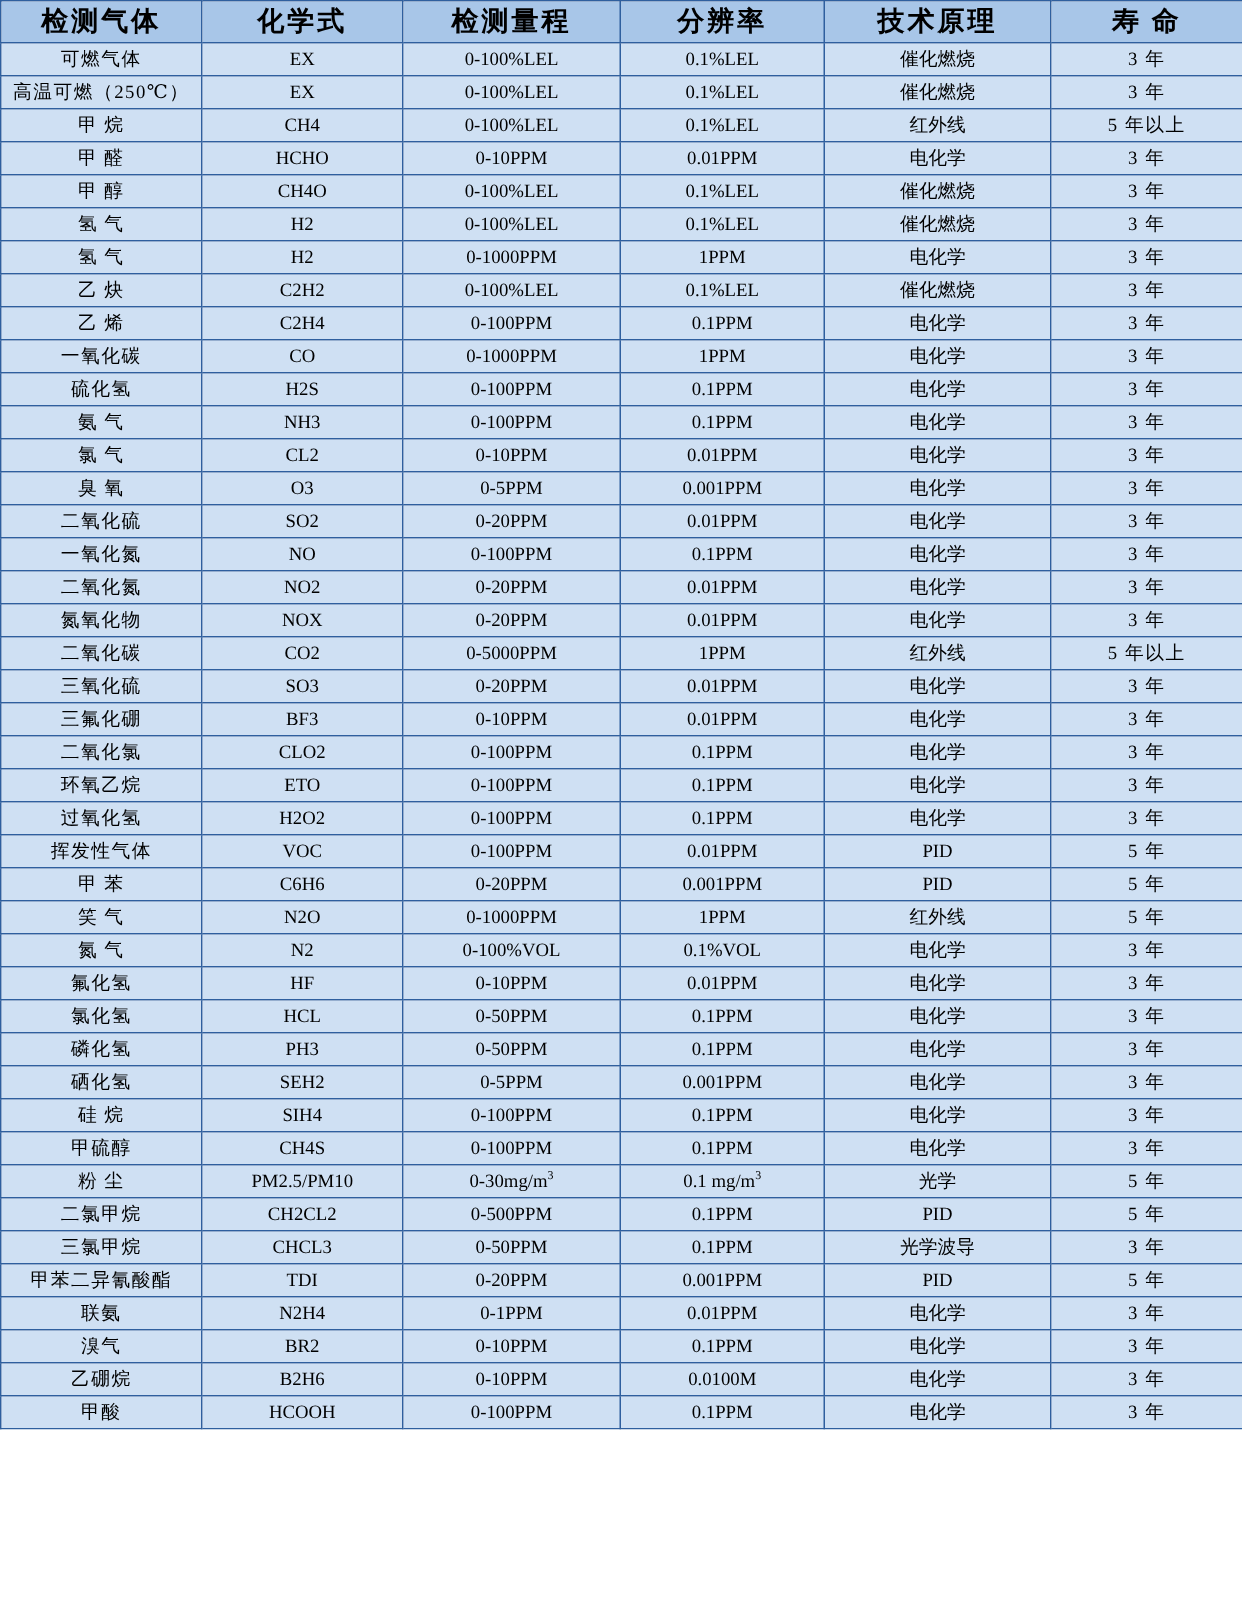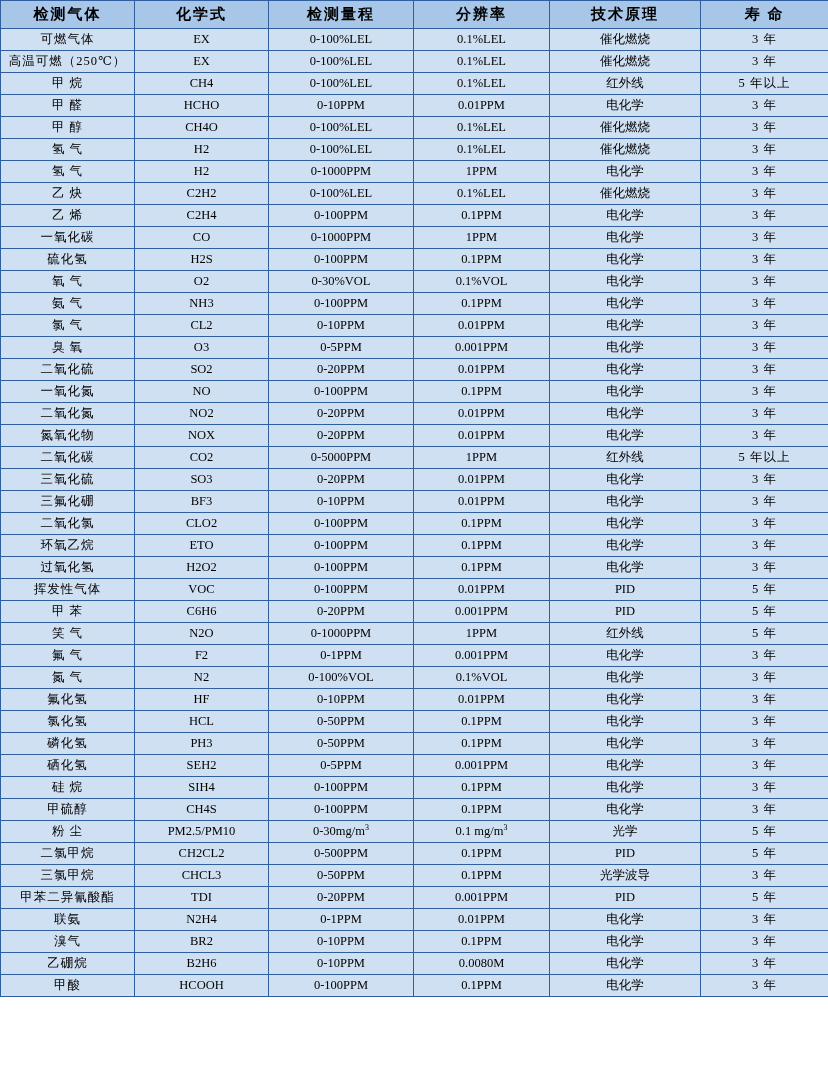--- a/index.html
+++ b/index.html
@@ -28,21 +28,21 @@
     text-align: center;
     vertical-align: middle;
     padding: 0;
     height: 21px;
     line-height: 21px;
     white-space: nowrap;
     overflow: hidden;
   }
   #gas-table thead th {
     background: #a8c6e8;
-    font-size: 15px;
+    font-size: 18px;
     font-weight: bold;
     letter-spacing: 2px;
     color: #000;
     height: 27px;
     line-height: 27px;
   }
   #gas-table tbody td {
     background: #cfe0f3;
     font-size: 12.5px;
     color: #000;
@@ -164,28 +164,20 @@
       </tr>
       <tr>
         <td class="name">硫化氢</td>
         <td class="formula">H2S</td>
         <td class="range">0-100PPM</td>
         <td class="resolution">0.1PPM</td>
         <td class="principle">电化学</td>
         <td class="life">3 年</td>
       </tr>
       <tr>
-        <td class="name">氧 气</td>
-        <td class="formula">O2</td>
-        <td class="range">0-30%VOL</td>
-        <td class="resolution">0.1%VOL</td>
-        <td class="principle">电化学</td>
-        <td class="life">3 年</td>
-      </tr>
-      <tr>
         <td class="name">氨 气</td>
         <td class="formula">NH3</td>
         <td class="range">0-100PPM</td>
         <td class="resolution">0.1PPM</td>
         <td class="principle">电化学</td>
         <td class="life">3 年</td>
       </tr>
       <tr>
         <td class="name">氯 气</td>
         <td class="formula">CL2</td>
@@ -300,28 +292,20 @@
       </tr>
       <tr>
         <td class="name">笑 气</td>
         <td class="formula">N2O</td>
         <td class="range">0-1000PPM</td>
         <td class="resolution">1PPM</td>
         <td class="principle">红外线</td>
         <td class="life">5 年</td>
       </tr>
       <tr>
-        <td class="name">氟 气</td>
-        <td class="formula">F2</td>
-        <td class="range">0-1PPM</td>
-        <td class="resolution">0.001PPM</td>
-        <td class="principle">电化学</td>
-        <td class="life">3 年</td>
-      </tr>
-      <tr>
         <td class="name">氮 气</td>
         <td class="formula">N2</td>
         <td class="range">0-100%VOL</td>
         <td class="resolution">0.1%VOL</td>
         <td class="principle">电化学</td>
         <td class="life">3 年</td>
       </tr>
       <tr>
         <td class="name">氟化氢</td>
         <td class="formula">HF</td>
@@ -415,21 +399,21 @@
         <td class="formula">BR2</td>
         <td class="range">0-10PPM</td>
         <td class="resolution">0.1PPM</td>
         <td class="principle">电化学</td>
         <td class="life">3 年</td>
       </tr>
       <tr>
         <td class="name">乙硼烷</td>
         <td class="formula">B2H6</td>
         <td class="range">0-10PPM</td>
-        <td class="resolution">0.0080M</td>
+        <td class="resolution">0.0100M</td>
         <td class="principle">电化学</td>
         <td class="life">3 年</td>
       </tr>
       <tr>
         <td class="name">甲酸</td>
         <td class="formula">HCOOH</td>
         <td class="range">0-100PPM</td>
         <td class="resolution">0.1PPM</td>
         <td class="principle">电化学</td>
         <td class="life">3 年</td>

